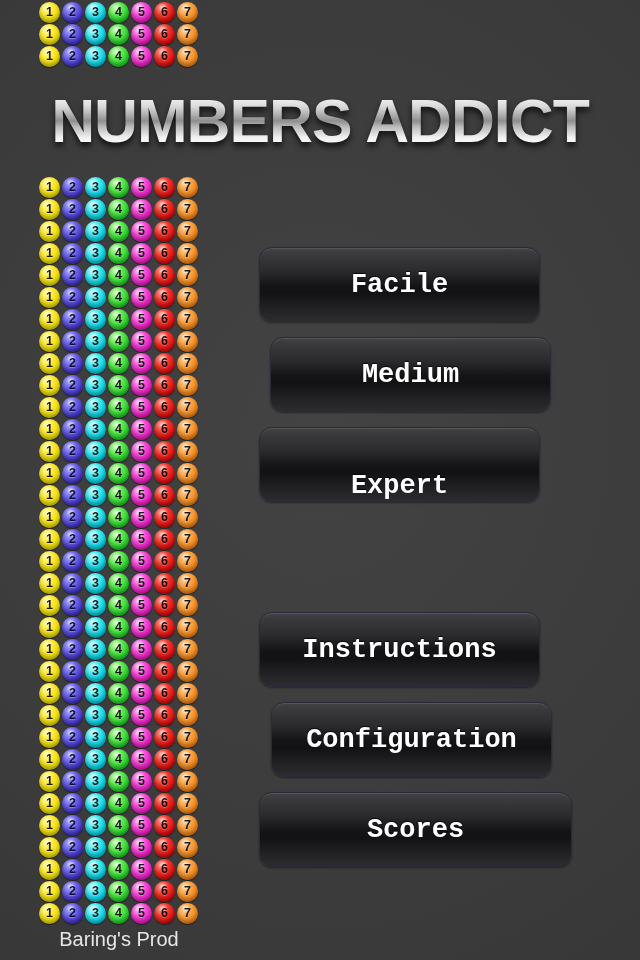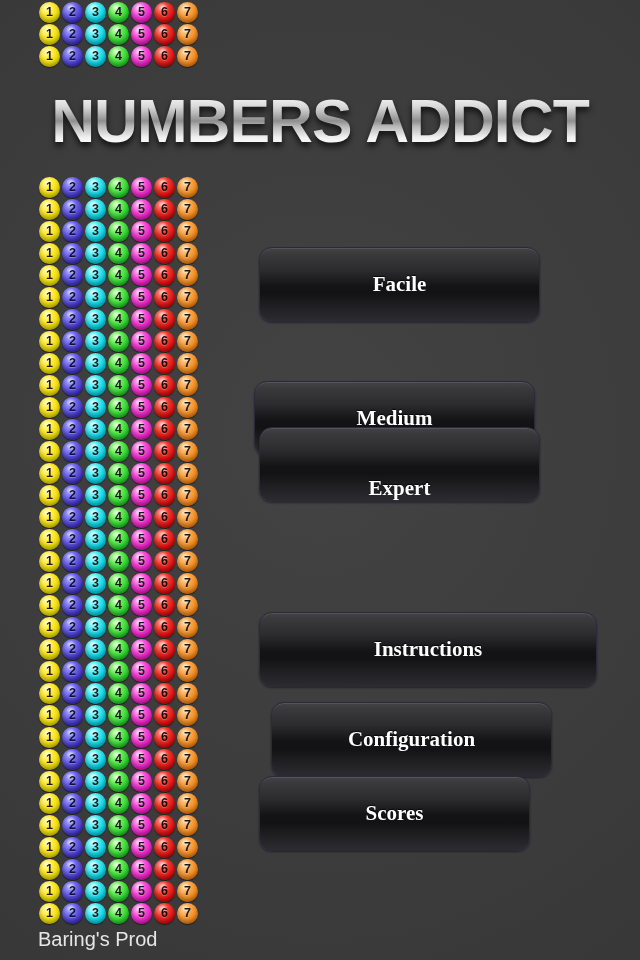--- a/index.html
+++ b/index.html
@@ -118,44 +118,45 @@
         #3a3a3d 8%,
         #2c2c2f 30%,
         #141416 52%,
         #121214 62%,
         #212124 82%,
         #2c2c30 100%);
     box-shadow:
       inset 0 1px 0 rgba(255,255,255,0.10),
       0 1px 2px rgba(0,0,0,0.45);
     color: #ffffff;
-    font-family: Liberation Serif, serif;
+    font-family: Liberation Mono, monospace;
     font-weight: bold;
-    font-size: 21px;
+    font-size: 27px;
     display: flex;
     align-items: center;
     justify-content: center;
     text-shadow: 0 -1px 1px rgba(0,0,0,0.8);
     cursor: pointer;
     user-select: none;
     box-sizing: border-box;
   }
   #btn-facile        { left: 259px; top: 247px; width: 281px; }
-  #btn-medium        { left: 254px; top: 337px; width: 281px; margin-top: 44px; }
+  #btn-medium        { left: 270px; top: 337px; width: 281px; }
   #btn-expert        { left: 259px; top: 427px; width: 281px; align-items: flex-end; }
-  #btn-instructions  { left: 259px; top: 612px; width: 338px; }
+  #btn-instructions  { left: 259px; top: 612px; width: 281px; }
   #btn-configuration { left: 271px; top: 702px; width: 281px; }
-  #btn-scores        { left: 259px; top: 776px; width: 271px; }
+  #btn-scores        { left: 259px; top: 792px; width: 313px; }
 
   
   #footer-credit {
     position: absolute;
     left: 38px;
     top: 928px;
     width: 162px;
+    text-align: center;
     color: #e6e6e6;
     font-size: 20px;
     font-family: "Liberation Sans", sans-serif;
     user-select: none;
   }
 </style>
 </head>
 <body>
 
 <div id="top-ball-grid" class="ball-grid">

